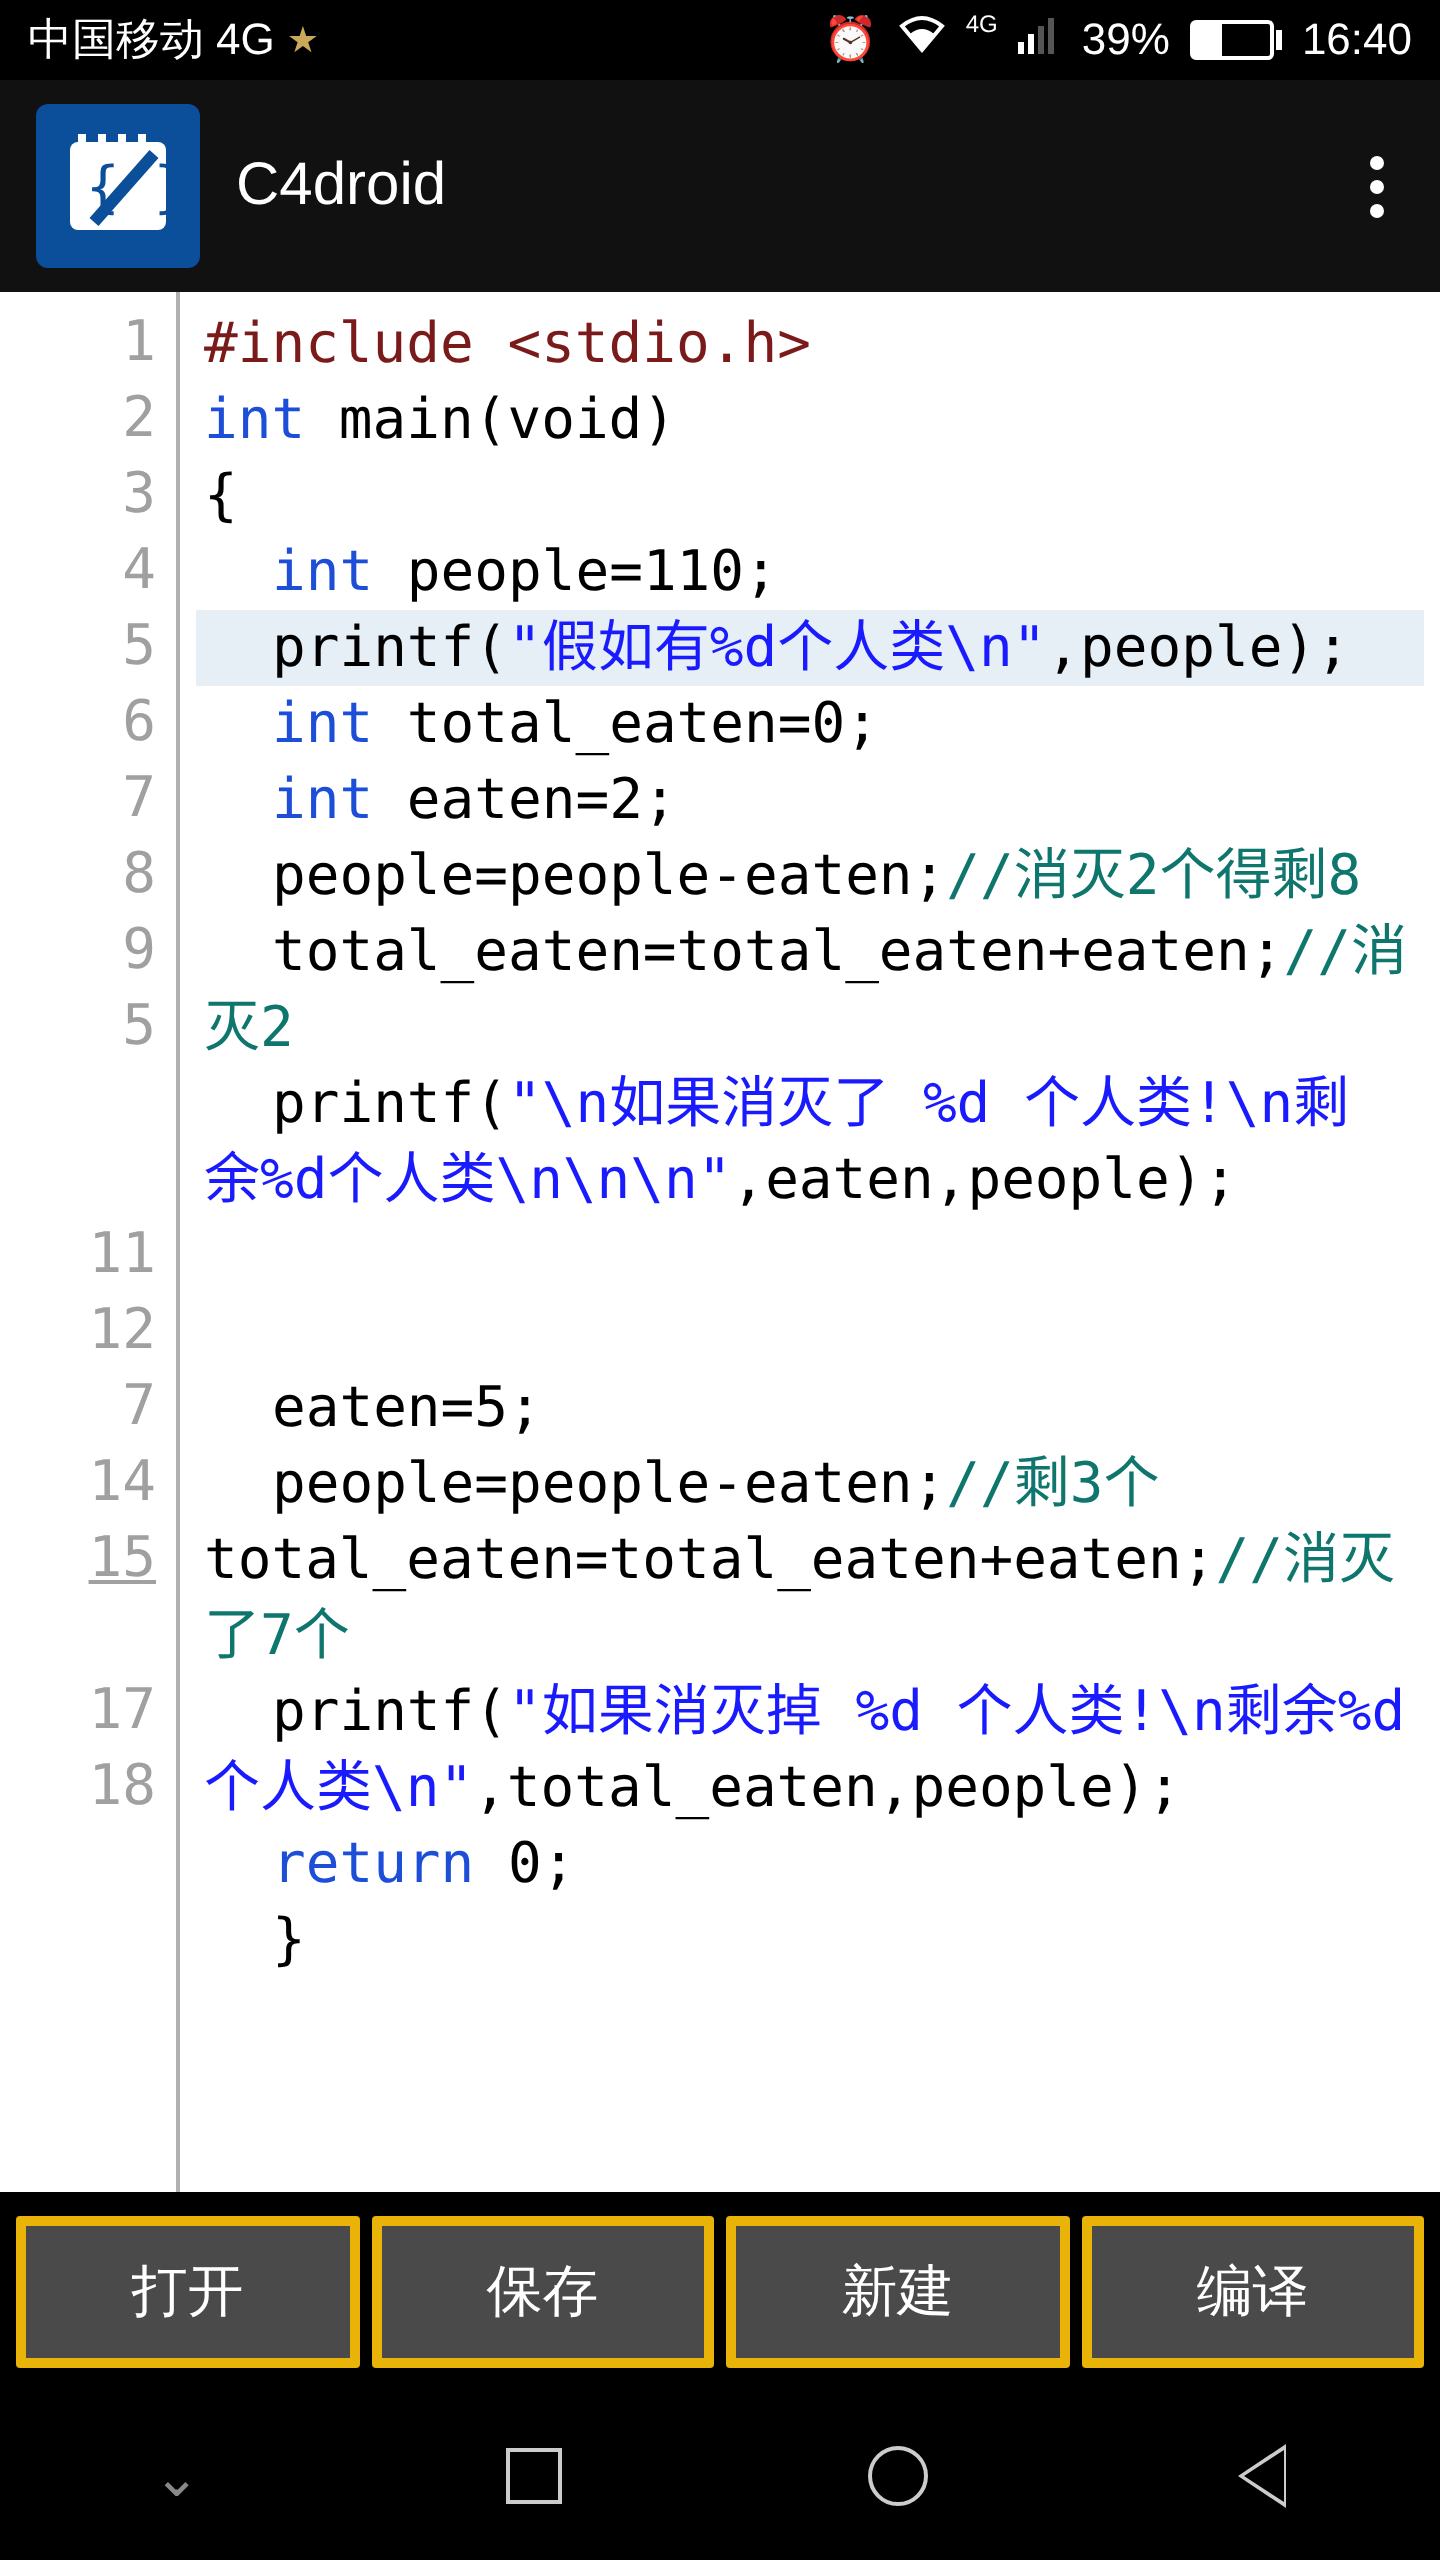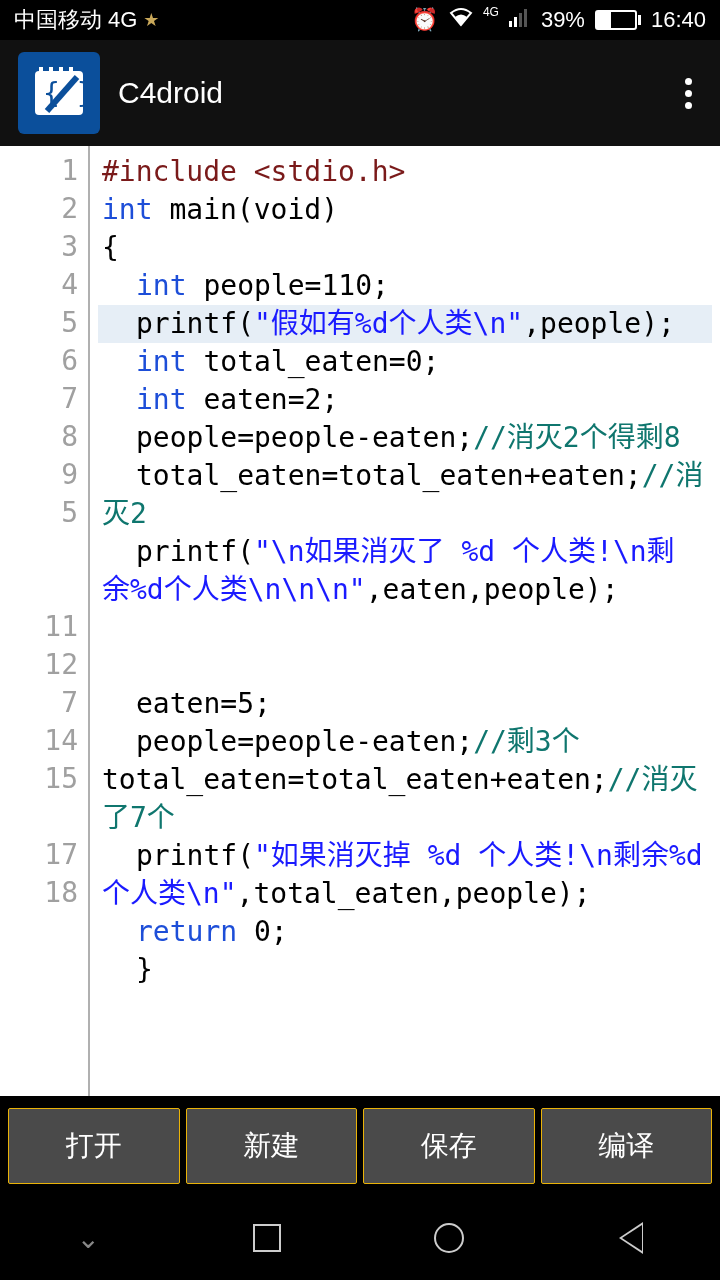--- a/index.html
+++ b/index.html
@@ -62,21 +62,21 @@
   .gutter {
     width: 90px;
     text-align: right;
     padding: 6px 10px 6px 0;
     color: #a0a0a0;
     border-right: 2px solid #b0b0b0;
     flex-shrink:0;
   }
   .gutter div { height: 38px; }
   .gutter .tall { height: 114px; }
-  .gutter .tall2 { height: 76px; }
+  .gutter .tall2 { height: 76px; text-decoration: underline; }
   .code {
     flex:1;
     padding: 7px 8px;
     color:#000;
     white-space: pre-wrap;
     word-break: break-all;
   }
   .row { min-height:38px; padding-left:4px;}
   .row.hl { background:#e6eef6; }
   .pp { color:#7a1a1a; }
@@ -88,21 +88,21 @@
   .bottom-bar {
     height: 100px;
     background:#000;
     display:flex;
     gap:6px;
     padding:12px 8px;
   }
   .bottom-bar button {
     flex:1;
     background:#4a4a4a;
-    border:1px solid #eab308;
+    border:5px solid #eab308;
     color:#fff;
     font-size:28px;
     border-radius:2px;
     cursor:pointer;
   }
   .nav-bar {
     height:84px;
     background:#000;
     display:flex;
     align-items:center;
@@ -192,22 +192,22 @@
       <div>14</div>
       <div class="tall2">15</div>
       <div>17</div>
       <div>18</div>
     </div>
   <div class="code" id="code"><div class="row"><span class="pp">#include &lt;stdio.h&gt;</span></div><div class="row"><span class="kw">int</span> main(void)</div><div class="row">{</div><div class="row"><span class="ind"></span><span class="kw">int</span> people=110;</div><div class="row hl"><span class="ind"></span>printf(<span class="st">"假如有%d个人类\n"</span>,people);</div><div class="row"><span class="ind"></span><span class="kw">int</span> total_eaten=0;</div><div class="row"><span class="ind"></span><span class="kw">int</span> eaten=2;</div><div class="row"><span class="ind"></span>people=people-eaten;<span class="cm">//消灭2个得剩8</span></div><div class="row"><span class="ind"></span>total_eaten=total_eaten+eaten;<span class="cm">//消灭2</span></div><div class="row"><span class="ind"></span>printf(<span class="st">"\n如果消灭了 %d 个人类!\n剩余%d个人类\n\n\n"</span>,eaten,people);</div><div class="row"></div><div class="row"></div><div class="row"><span class="ind"></span>eaten=5;</div><div class="row"><span class="ind"></span>people=people-eaten;<span class="cm">//剩3个</span></div><div class="row">total_eaten=total_eaten+eaten;<span class="cm">//消灭了7个</span></div><div class="row"><span class="ind"></span>printf(<span class="st">"如果消灭掉 %d 个人类!\n剩余%d个人类\n"</span>,total_eaten,people);</div><div class="row"><span class="ind"></span><span class="kw">return</span> 0;</div><div class="row"><span class="ind"></span>}</div></div>
 </div>
 
 <div class="bottom-bar">
   <button>打开</button>
+  <button>保存</button>
   <button>新建</button>
-  <button>保存</button>
   <button>编译</button>
 </div>
 
 <div class="nav-bar">
   <span class="nav-chevron">⌄</span>
   <div>
       <div class="nav-shape"></div>
     </div>
   <div>
       <div class="nav-circle"></div>

